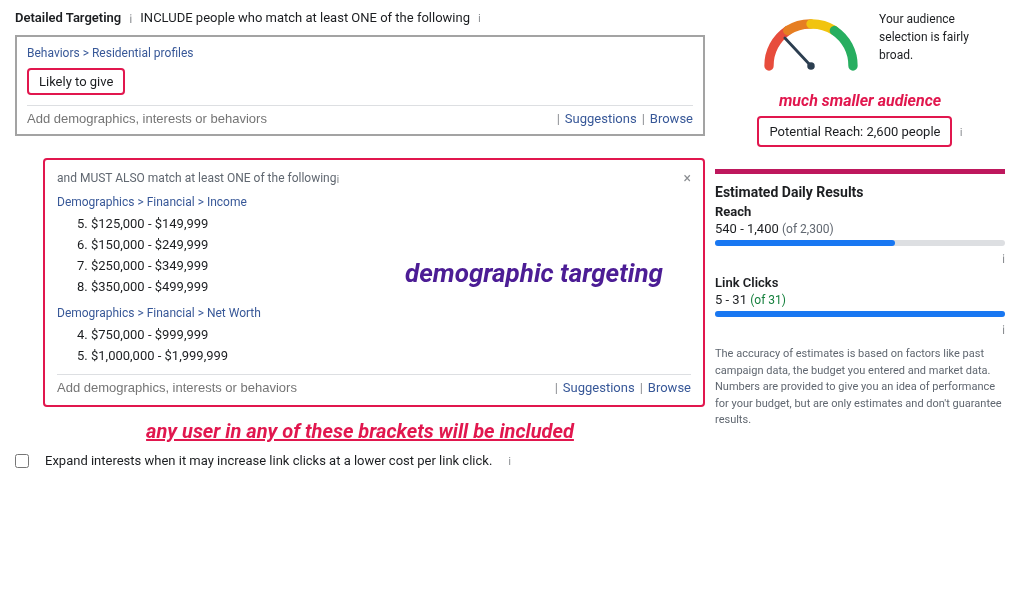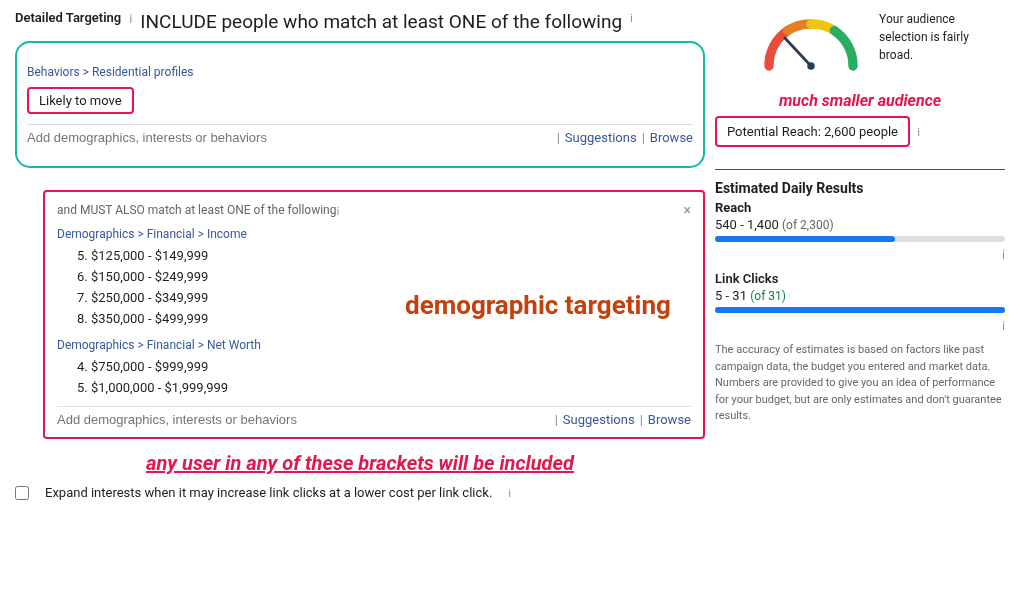--- a/index.html
+++ b/index.html
@@ -42,33 +42,33 @@
       font-weight: 600;
       color: #1c1e21;
       white-space: nowrap;
     }
     .info-icon {
       color: #8a8d91;
       font-size: 12px;
       cursor: pointer;
     }
     .include-text {
-      font-size: 19px;
+      font-size: 13px;
       color: #1c1e21;
     }
     .info-icon-small {
       color: #8a8d91;
       font-size: 11px;
     }
 
     
     .behavioral-section {
-      border: 2px solid #14b8a6;
-      border-radius: 15px;
-      padding: 21px 10px;
+      border: 2px solid #a3a3a3;
+      border-radius: 0;
+      padding: 8px 10px;
       margin-bottom: 5px;
       position: relative;
       background: #fff;
     }
 
     .breadcrumb-link {
       color: #385898;
       font-size: 12px;
       text-decoration: none;
     }
@@ -154,23 +154,24 @@
     .income-item {
       padding: 3px 0;
       font-size: 13px;
       color: #1c1e21;
     }
 
     .demographic-label {
       position: absolute;
       top: 100px;
       left: 390px;
-      color: #c2410c;
+      color: #4c1d95;
       font-size: 26px;
       font-weight: 700;
+      font-style: italic;
       white-space: nowrap;
     }
 
     .bottom-label {
       text-align: center;
       color: #e1174e;
       font-size: 20px;
       font-weight: 700;
       font-style: italic;
       text-decoration: underline;
@@ -211,21 +212,21 @@
       border: 2px solid #e1174e;
       border-radius: 4px;
       padding: 6px 10px;
       font-size: 13px;
       color: #1c1e21;
       margin-bottom: 12px;
       display: inline-block;
     }
 
     .estimated-daily {
-      border-top: 1px solid #be185d;
+      border-top: 5px solid #be185d;
       padding-top: 10px;
     }
 
     .est-title {
       font-size: 14px;
       font-weight: 700;
       color: #1c1e21;
       margin-bottom: 4px;
     }
 
@@ -309,21 +310,21 @@
       <span class="info-icon">ℹ</span>
       <span class="include-text">INCLUDE people who match at least ONE of the following</span>
       <span class="info-icon-small">ℹ</span>
     </div>
 
     <div class="behavioral-section">
       <div>
         <a class="breadcrumb-link">Behaviors &gt; Residential profiles</a>
       </div>
       <div style="margin: 4px 0;">
-        <span class="tag-item">Likely to move</span>
+        <span class="tag-item">Likely to give</span>
       </div>
       <div class="search-row">
         <input class="search-input" type="text" placeholder="Add demographics, interests or behaviors" style="">
         <span class="search-divider">|</span>
         <a class="search-link">Suggestions</a>
         <span class="search-divider">|</span>
         <a class="search-link">Browse</a>
       </div>
     </div>
 
@@ -404,21 +405,21 @@
 
       <div style="font-size:12px; color:#1c1e21; line-height:1.5;">
         <span style="white-space:pre-line;">Your audience
 selection is fairly
 broad.</span>
       </div>
     </div>
 
     <div class="much-smaller-label">much smaller audience</div>
 
-    <div style="text-align:left; margin-bottom:10px;">
+    <div style="text-align:center; margin-bottom:10px;">
       <span class="potential-reach-box">Potential Reach: 2,600 people</span>
       <span class="info-icon-small" style="margin-left:4px;">ℹ</span>
     </div>
 
     <div class="estimated-daily">
       <div class="est-title">Estimated Daily Results</div>
 
       
       <div class="reach-label">Reach</div>
       <div class="reach-values">

